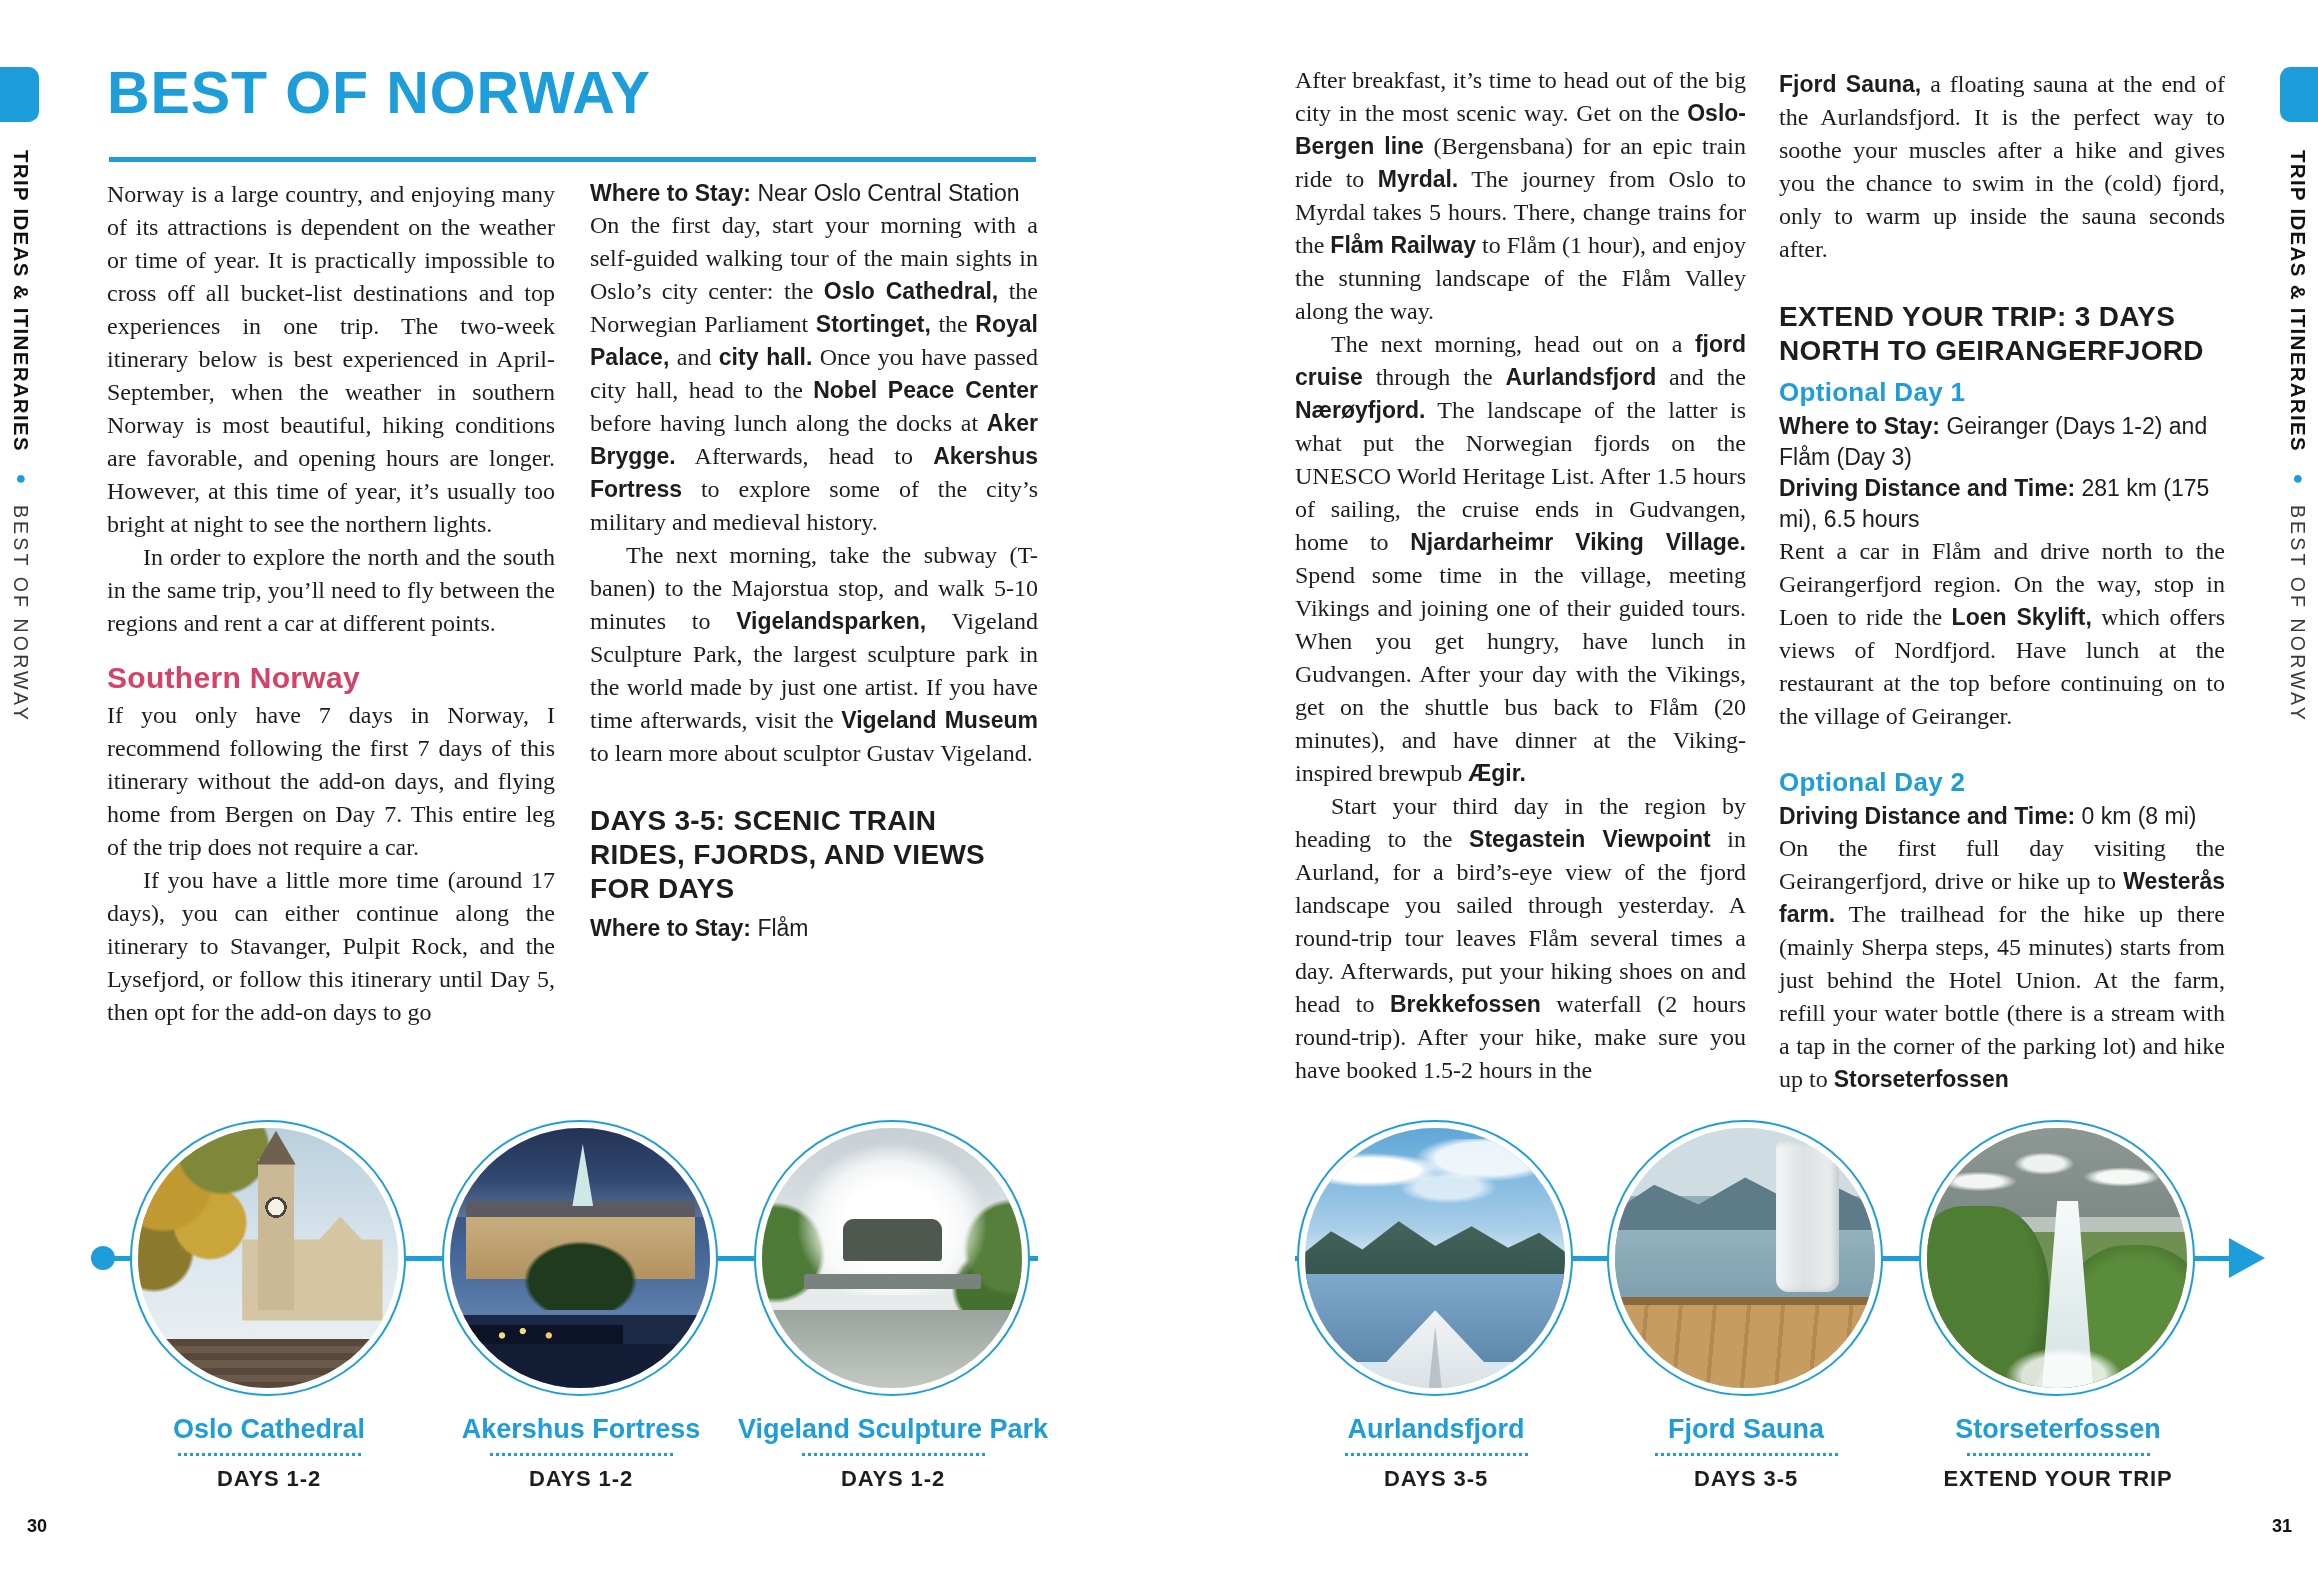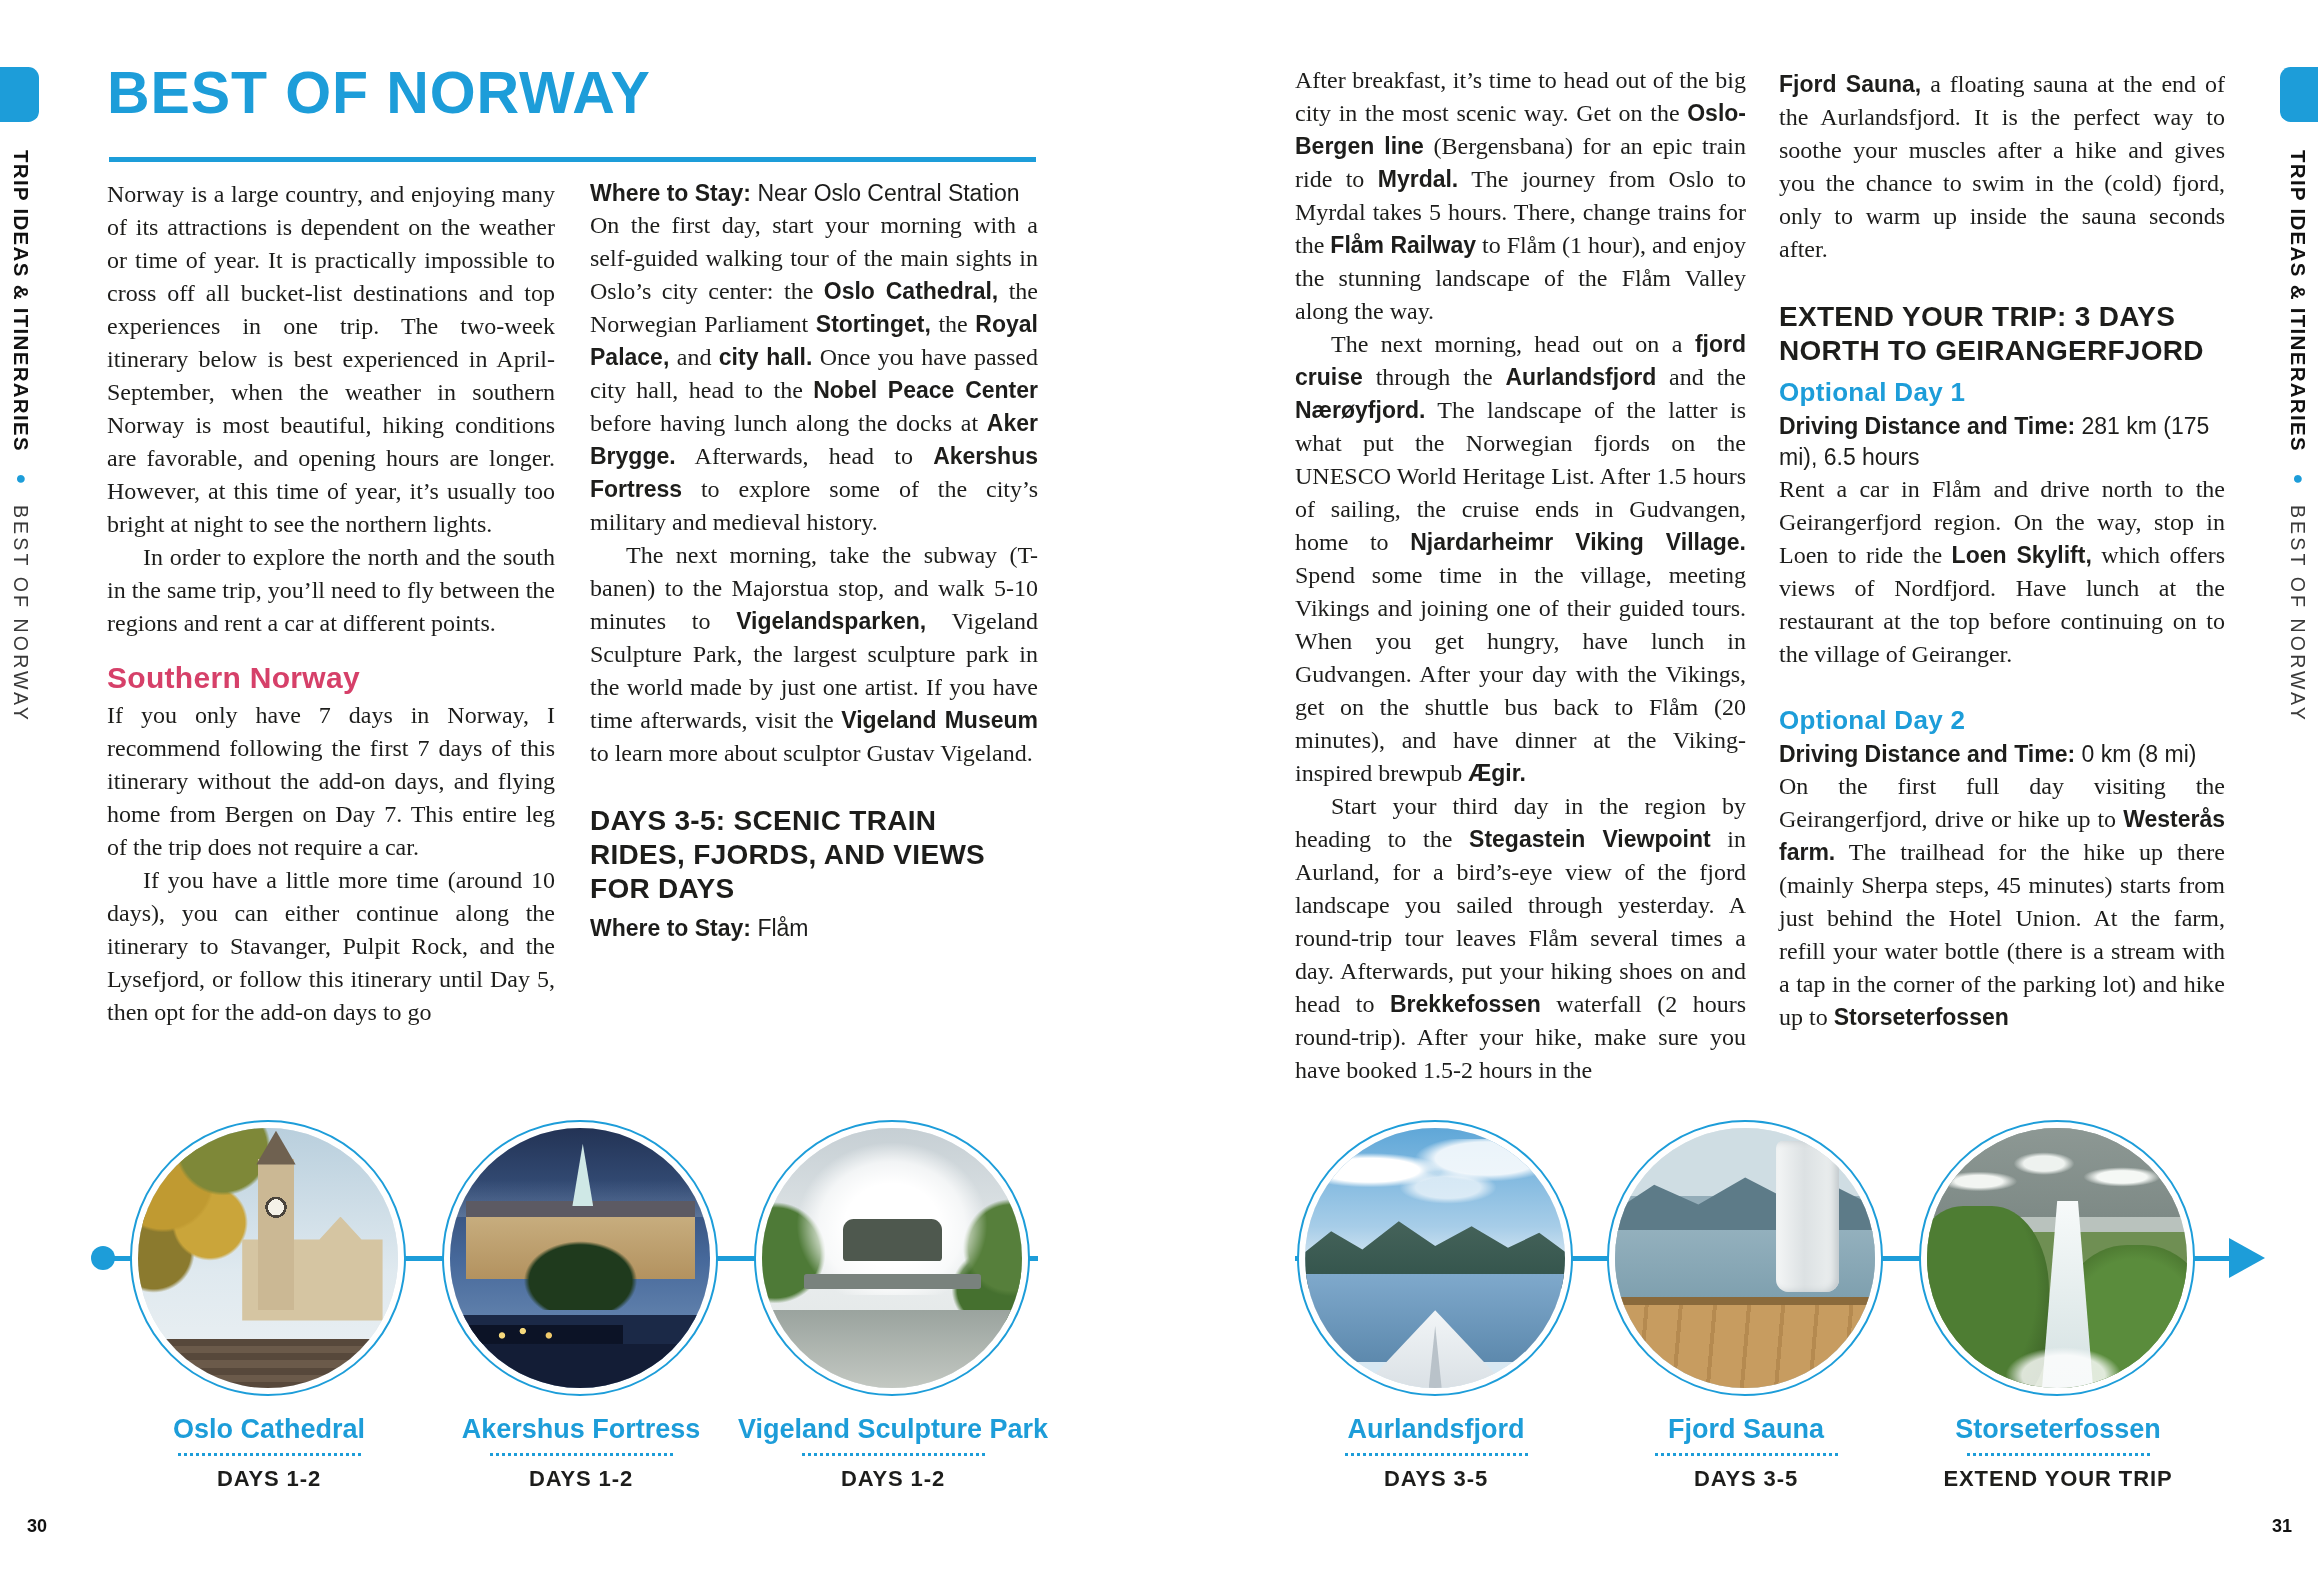--- a/index.html
+++ b/index.html
@@ -184,38 +184,39 @@
   </div>
 
   <h1 class="title">BEST OF NORWAY</h1>
   <div class="title-rule"></div>
 
   <div class="col col1">
       <p class="body-p"><span>Norway is a large country, and enjoying many of its attractions is dependent on the weather or time of year. It is practically impossible to cross off all bucket-list destinations and top experiences in one trip. The two-week itinerary below is best experienced in April-September, when the weather in southern Norway is most beautiful, hiking conditions are favorable, and opening hours are longer. However, at this time of year, it’s usually too bright at night to see the northern lights.</span></p>
       <p class="body-p indent"><span>In order to explore the north and the south in the same trip, you’ll need to fly between the regions and rent a car at different points.</span></p>
       <h2 class="h2 pink">Southern Norway</h2>
       <p class="body-p"><span>If you only have 7 days in Norway, I recommend following the first 7 days of this itinerary without the add-on days, and flying home from Bergen on Day 7. This entire leg of the trip does not require a car.</span></p>
-      <p class="body-p indent"><span>If you have a little more time (around 10 days), you can either continue along the itinerary to Stavanger, Pulpit Rock, and the Lysefjord, or follow this itinerary until Day 5, then opt for the add-on days to go</span></p>
+      <p class="body-p indent"><span>If you have a little more time (around 17 days), you can either continue along the itinerary to Stavanger, Pulpit Rock, and the Lysefjord, or follow this itinerary until Day 5, then opt for the add-on days to go</span></p>
     </div>
   <div class="col col2">
       <p class="kv"><span class="kv-label">Where to Stay: </span><span class="kv-value">Near Oslo Central Station</span></p>
       <p class="body-p"><span>On the first day, start your morning with a self-guided walking tour of the main sights in Oslo’s city center: the </span><span class="b">Oslo Cathedral,</span><span> the Norwegian Parliament </span><span class="b">Stortinget,</span><span> the </span><span class="b">Royal Palace,</span><span> and </span><span class="b">city hall.</span><span> Once you have passed city hall, head to the </span><span class="b">Nobel Peace Center</span><span> before having lunch along the docks at </span><span class="b">Aker Brygge.</span><span> Afterwards, head to </span><span class="b">Akershus Fortress</span><span> to explore some of the city’s military and medieval history.</span></p>
       <p class="body-p indent"><span>The next morning, take the subway (T-banen) to the Majorstua stop, and walk 5-10 minutes to </span><span class="b">Vigelandsparken,</span><span> Vigeland Sculpture Park, the largest sculpture park in the world made by just one artist. If you have time afterwards, visit the </span><span class="b">Vigeland Museum</span><span> to learn more about sculptor Gustav Vigeland.</span></p>
       <h2 class="h2 black">DAYS 3-5: SCENIC TRAIN RIDES, FJORDS, AND VIEWS FOR DAYS</h2>
       <p class="kv"><span class="kv-label">Where to Stay: </span><span class="kv-value">Flåm</span></p>
     </div>
   <div class="col col3">
       <p class="body-p"><span>After breakfast, it’s time to head out of the big city in the most scenic way. Get on the </span><span class="b">Oslo-Bergen line</span><span> (Bergensbana) for an epic train ride to </span><span class="b">Myrdal.</span><span> The journey from Oslo to Myrdal takes 5 hours. There, change trains for the </span><span class="b">Flåm Railway</span><span> to Flåm (1 hour), and enjoy the stunning landscape of the Flåm Valley along the way.</span></p>
       <p class="body-p indent"><span>The next morning, head out on a </span><span class="b">fjord cruise</span><span> through the </span><span class="b">Aurlandsfjord</span><span> and the </span><span class="b">Nærøyfjord.</span><span> The landscape of the latter is what put the Norwegian fjords on the UNESCO World Heritage List. After 1.5 hours of sailing, the cruise ends in Gudvangen, home to </span><span class="b">Njardarheimr Viking Village.</span><span> Spend some time in the village, meeting Vikings and joining one of their guided tours. When you get hungry, have lunch in Gudvangen. After your day with the Vikings, get on the shuttle bus back to Flåm (20 minutes), and have dinner at the Viking-inspired brewpub </span><span class="b">Ægir.</span></p>
       <p class="body-p indent"><span>Start your third day in the region by heading to the </span><span class="b">Stegastein Viewpoint</span><span> in Aurland, for a bird’s-eye view of the fjord landscape you sailed through yesterday. A round-trip tour leaves Flåm several times a day. Afterwards, put your hiking shoes on and head to </span><span class="b">Brekkefossen</span><span> waterfall (2 hours round-trip). After your hike, make sure you have booked 1.5-2 hours in the</span></p>
     </div>
   <div class="col col4">
       <p class="body-p"><span class="b">Fjord Sauna,</span><span> a floating sauna at the end of the Aurlandsfjord. It is the perfect way to soothe your muscles after a hike and gives you the chance to swim in the (cold) fjord, only to warm up inside the sauna seconds after.</span></p>
       <h2 class="h2 black">EXTEND YOUR TRIP: 3 DAYS NORTH TO GEIRANGERFJORD</h2>
       <h2 class="h2 blue">Optional Day 1</h2>
+      <p class="kv"><span class="kv-label">Where to Stay: </span><span class="kv-value">Geiranger (Days 1-2) and Flåm (Day 3)</span></p>
       <p class="kv"><span class="kv-label">Driving Distance and Time: </span><span class="kv-value">281 km (175 mi), 6.5 hours</span></p>
       <p class="body-p"><span>Rent a car in Flåm and drive north to the Geirangerfjord region. On the way, stop in Loen to ride the </span><span class="b">Loen Skylift,</span><span> which offers views of Nordfjord. Have lunch at the restaurant at the top before continuing on to the village of Geiranger.</span></p>
       <h2 class="h2 blue">Optional Day 2</h2>
       <p class="kv"><span class="kv-label">Driving Distance and Time: </span><span class="kv-value">0 km (8 mi)</span></p>
       <p class="body-p"><span>On the first full day visiting the Geirangerfjord, drive or hike up to </span><span class="b">Westerås farm.</span><span> The trailhead for the hike up there (mainly Sherpa steps, 45 minutes) starts from just behind the Hotel Union. At the farm, refill your water bottle (there is a stream with a tap in the corner of the parking lot) and hike up to </span><span class="b">Storseterfossen</span></p>
     </div>
 
   <div class="tl-line seg1"></div>
   <div class="tl-line seg2"></div>
   <div class="tl-dot"></div>

